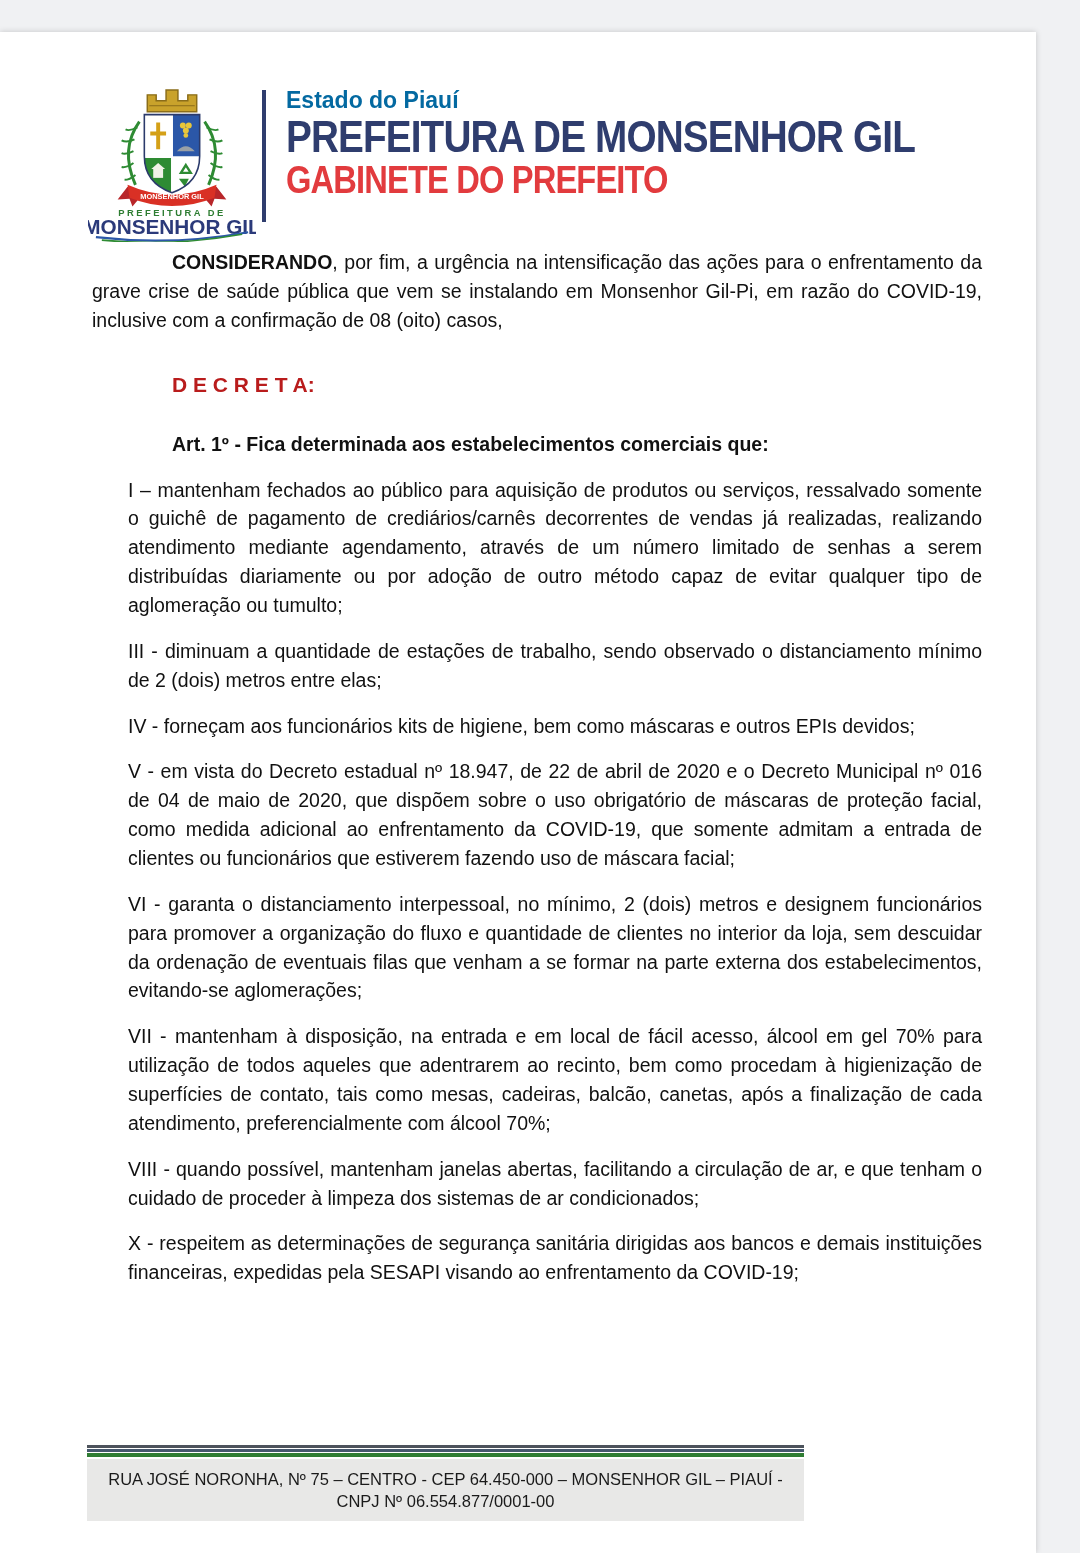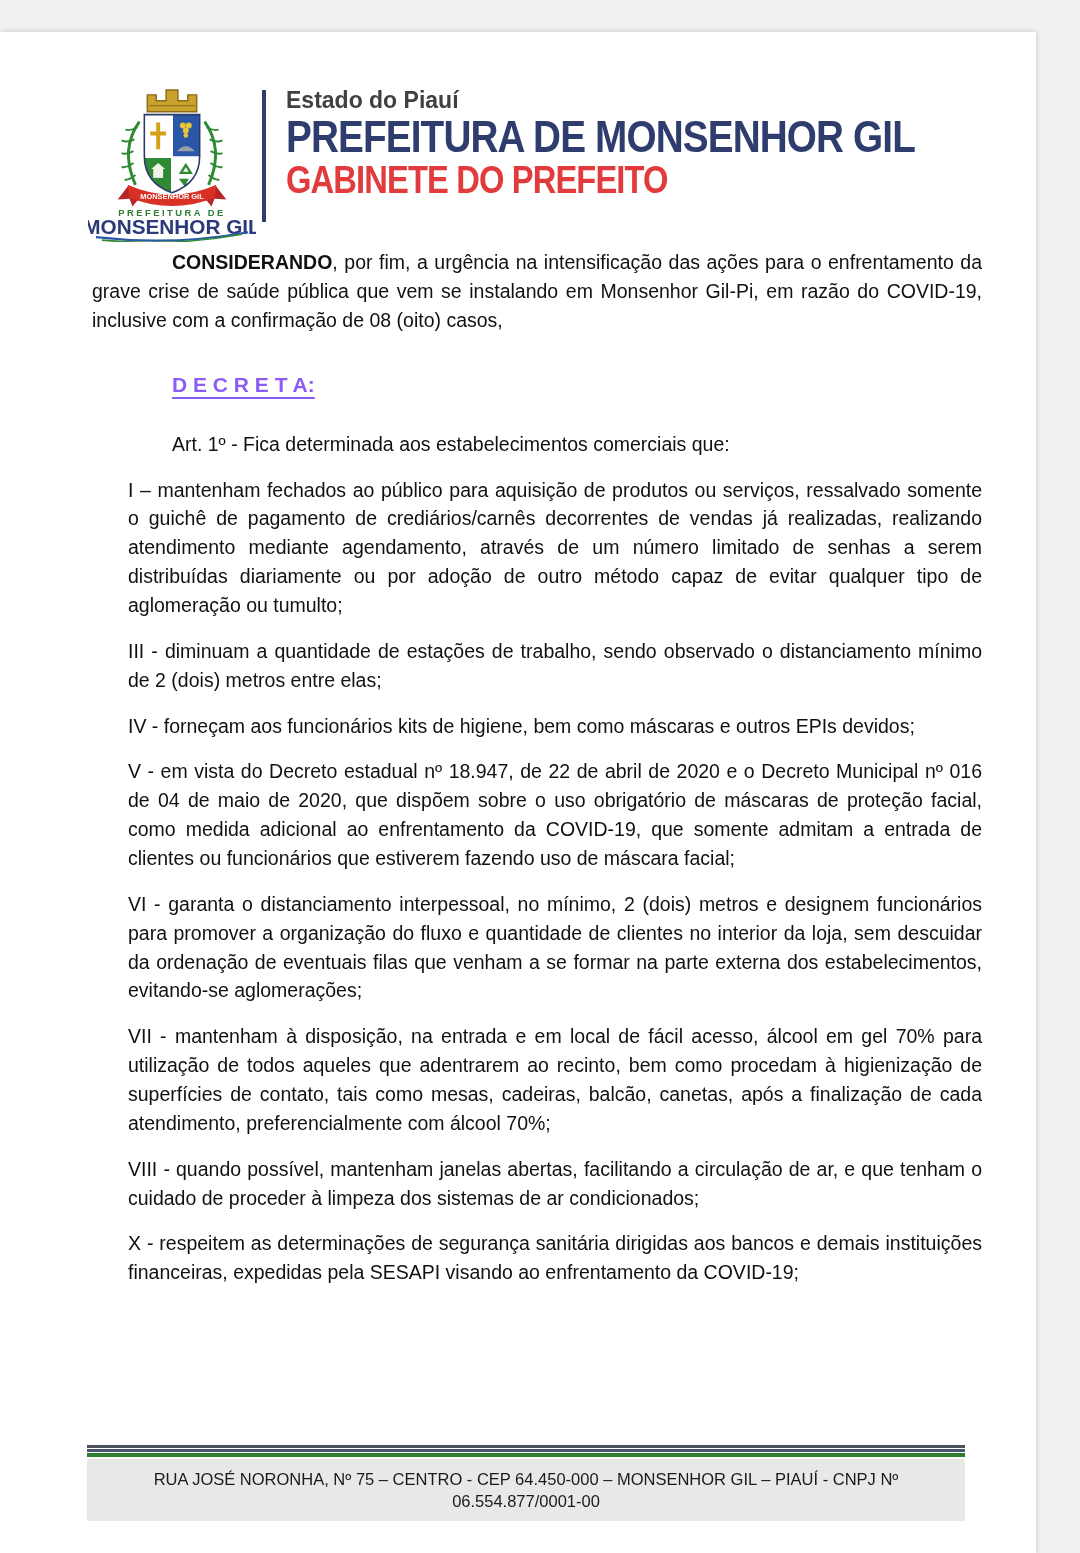--- a/index.html
+++ b/index.html
@@ -21,21 +21,21 @@
     position:absolute;left:88px;top:52px;right:50px;
     display:flex;align-items:flex-start;
   }
   .logo{width:168px;flex:0 0 168px;}
   .hdr-divider{
     width:4px;height:132px;background:#2f3d6e;
     margin:6px 20px 0 6px;flex:0 0 4px;
   }
   .hdr-text{padding-top:4px;}
   .hdr-state{
-    font-size:23px;font-weight:bold;color:#404040;
+    font-size:23px;font-weight:bold;color:#0369a1;
     letter-spacing:0;line-height:1.1;
   }
   .hdr-org{
     font-size:45px;font-weight:bold;color:#2f3d6e;
     line-height:1.05;white-space:nowrap;
     transform:scaleX(.86);transform-origin:left;
     letter-spacing:-1px;
   }
   .hdr-dept{
     font-size:38px;font-weight:bold;color:#e23b3e;
@@ -45,31 +45,31 @@
   }
   
   .doc{
     position:absolute;left:92px;top:216px;width:890px;
     font-size:19.5px;color:#111;line-height:1.48;
     text-align:justify;
   }
   .p1{text-indent:80px;margin:0;}
   .decreta{
     margin:34px 0 0 80px;
-    font-weight:bold;font-size:21px;color:#8b5cf6;
-    text-decoration:underline;text-underline-offset:5px;
+    font-weight:bold;font-size:21px;color:#b91c1c;
+    text-underline-offset:5px;
     text-decoration-thickness:2px;
   }
   .art{
-    margin:30px 0 0 80px;font-weight:normal;
+    margin:30px 0 0 80px;font-weight:bold;
   }
   .item{margin:17px 0 0 36px;}
   
   .footer{
-    position:absolute;left:87px;top:1413px;width:878px;
+    position:absolute;left:87px;top:1413px;width:717px;
   }
   .stripe{width:100%;}
   .s1{height:3px;background:#4d535c;}
   .s2{height:1px;background:#ffffff;}
   .s3{height:3px;background:#46586e;}
   .s4{height:1px;background:#ffffff;}
   .s5{height:4px;background:#2f7d33;}
   .footer-box{
     background:#e8e8e7;
     padding:9px 6px 8px 6px;margin-top:2px;

